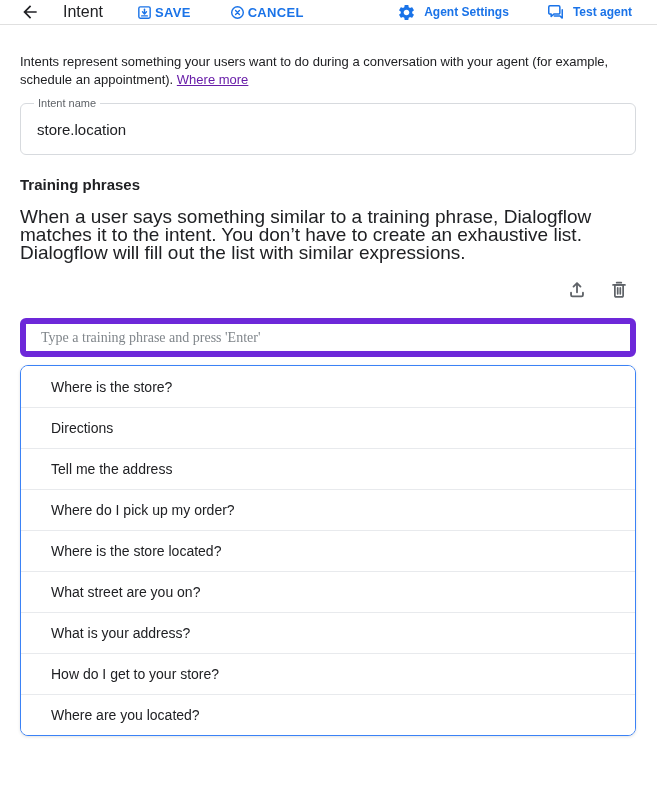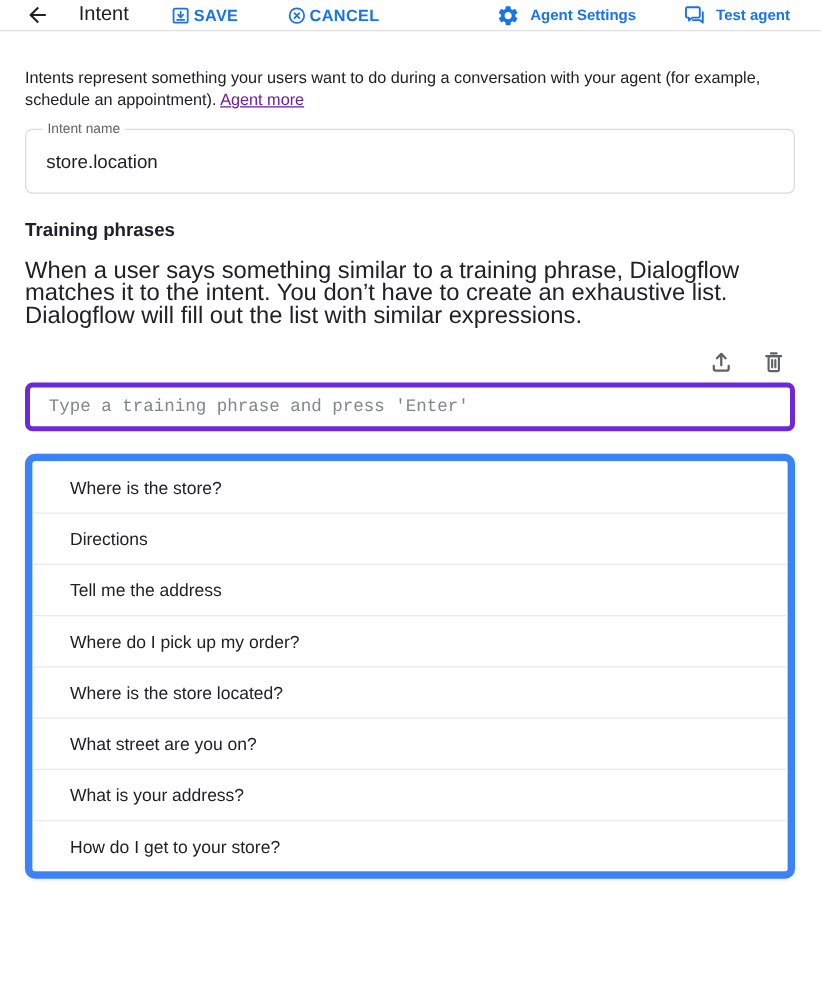--- a/index.html
+++ b/index.html
@@ -104,36 +104,36 @@
     margin-top: 16px;
     height: 24px;
     display: flex; justify-content: flex-end; align-items: center;
     padding-right: 6px;
   }
   .phrase-toolbar .icon-btn { color: #5f6368; }
   .phrase-toolbar .icon-btn + .icon-btn { margin-left: 20px; }
 
   
   .phrase-input {
-    margin-top: 4px;
+    margin-top: 16px;
     width: 100%;
     height: 39px;
-    border: 4px solid #6d28d9;
+    border: 6px solid #6d28d9;
     border-radius: 6px;
     padding: 0 15px;
-    font-family: Liberation Mono, monospace;
+    font-family: Liberation Serif, serif;
     font-size: 14px; color: #202124;
     outline: none;
   }
   .phrase-input::placeholder { color: #80868b; opacity: 1; }
 
   
   .phrase-card {
-    margin-top: 18px;
-    border: 6px solid #3b82f6;
+    margin-top: 8px;
+    border: 1px solid #3b82f6;
     border-radius: 8px;
     box-shadow: 0 1px 3px rgba(60,64,67,.15);
     background: #fff;
     overflow: hidden;
   }
   .phrase-row {
     height: 41px;
     display: flex; align-items: center;
     padding-left: 30px;
     font-size: 14px; color: #202124;
@@ -195,21 +195,21 @@
           <path d="M20.5 8.5v10.6l-2.8-2.6H10.5"></path>
         </svg>
       </span>
       <span class="lbl">Test agent</span>
     </button>
   </div>
 </div>
 
 <div class="main">
 
-  <p class="intro"><span>Intents represent something your users want to do during a conversation with your agent (for example, schedule an appointment). </span><a>Agent more</a></p>
+  <p class="intro"><span>Intents represent something your users want to do during a conversation with your agent (for example, schedule an appointment). </span><a>Where more</a></p>
 
   <div class="outlined-field">
     <span class="float-label">Intent name</span>
     <input type="text" value="store.location" style="">
   </div>
 
   <h2 class="section-heading">Training phrases</h2>
 
   <p class="section-desc">When a user says something similar to a training phrase, Dialogflow matches it to the intent. You don’t have to create an exhaustive list. Dialogflow will fill out the list with similar expressions.</p>
 
@@ -265,15 +265,18 @@
       </div>
 
       <div class="phrase-row">
         <span>What is your address?</span>
       </div>
 
       <div class="phrase-row">
         <span>How do I get to your store?</span>
       </div>
 
+      <div class="phrase-row">
+        <span>Where are you located?</span>
+      </div>
     </div>
 
 </div>
 
 </body></html>

